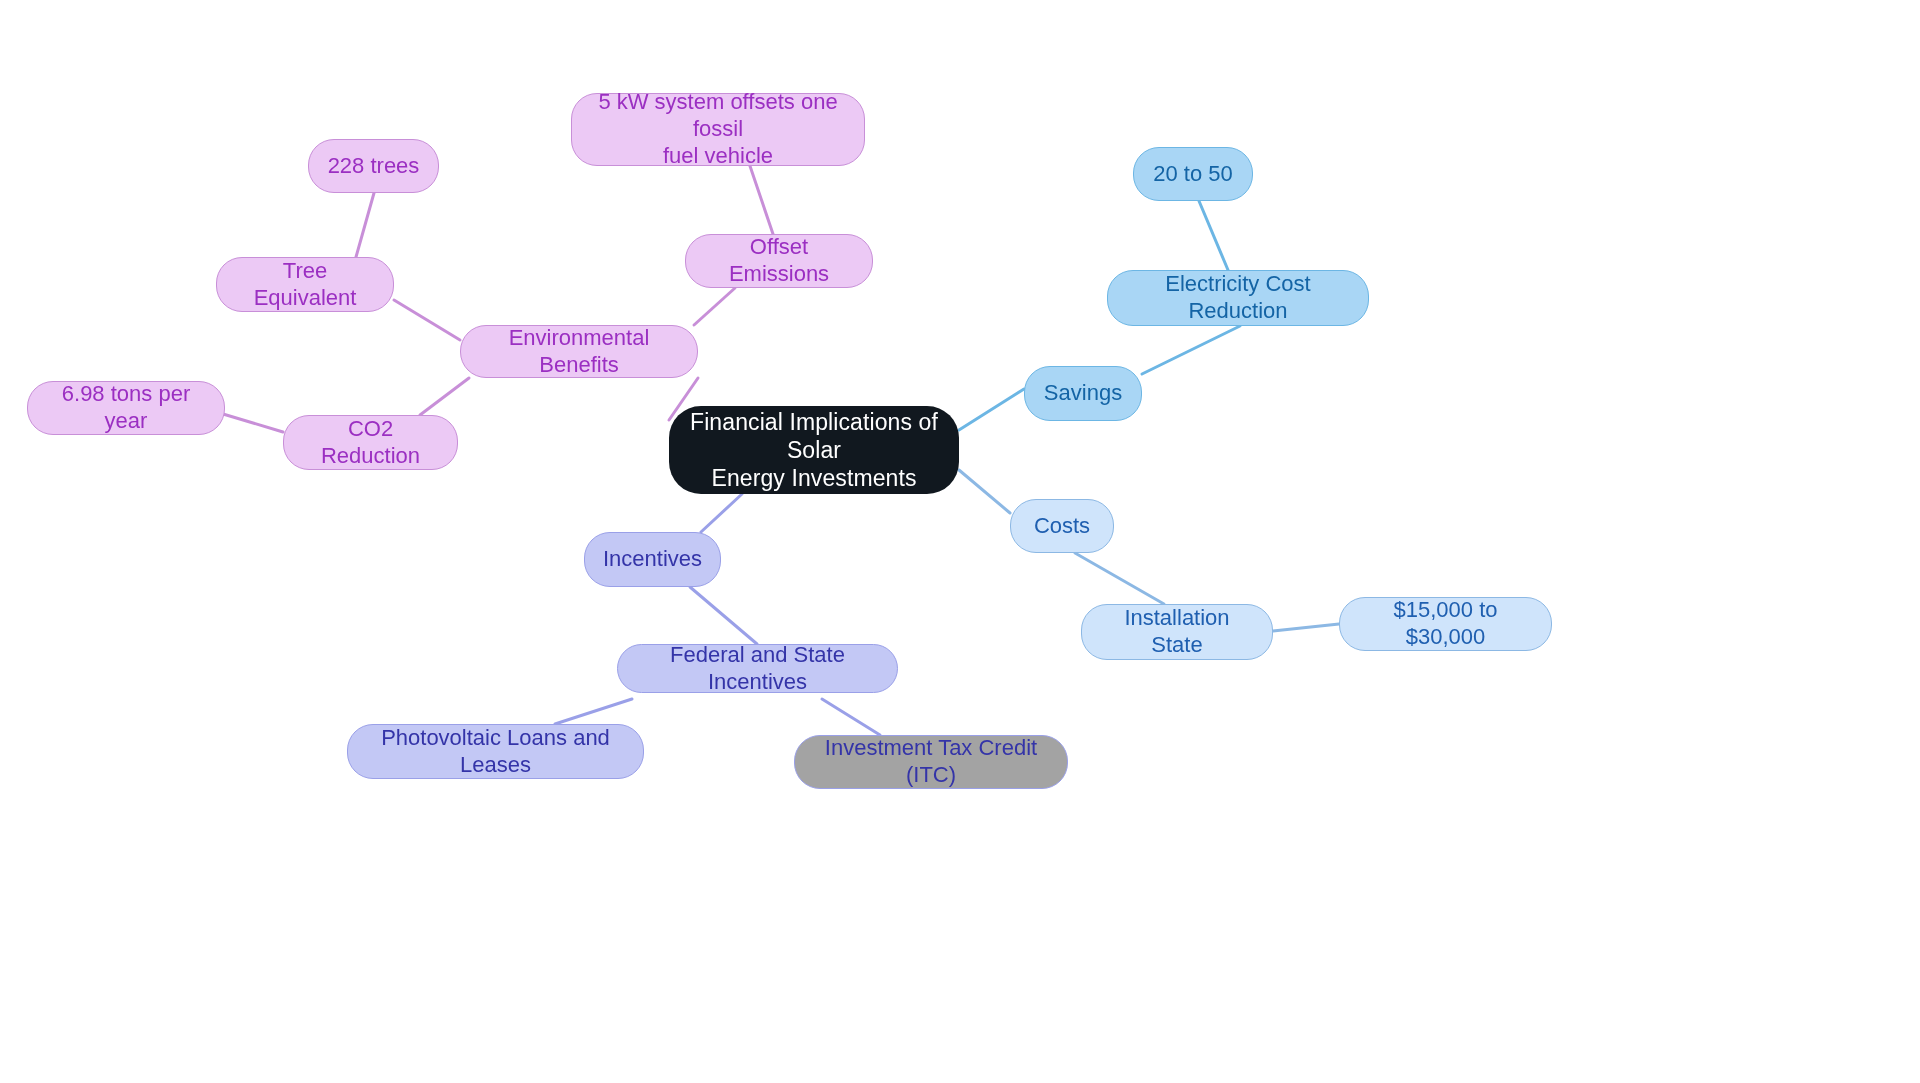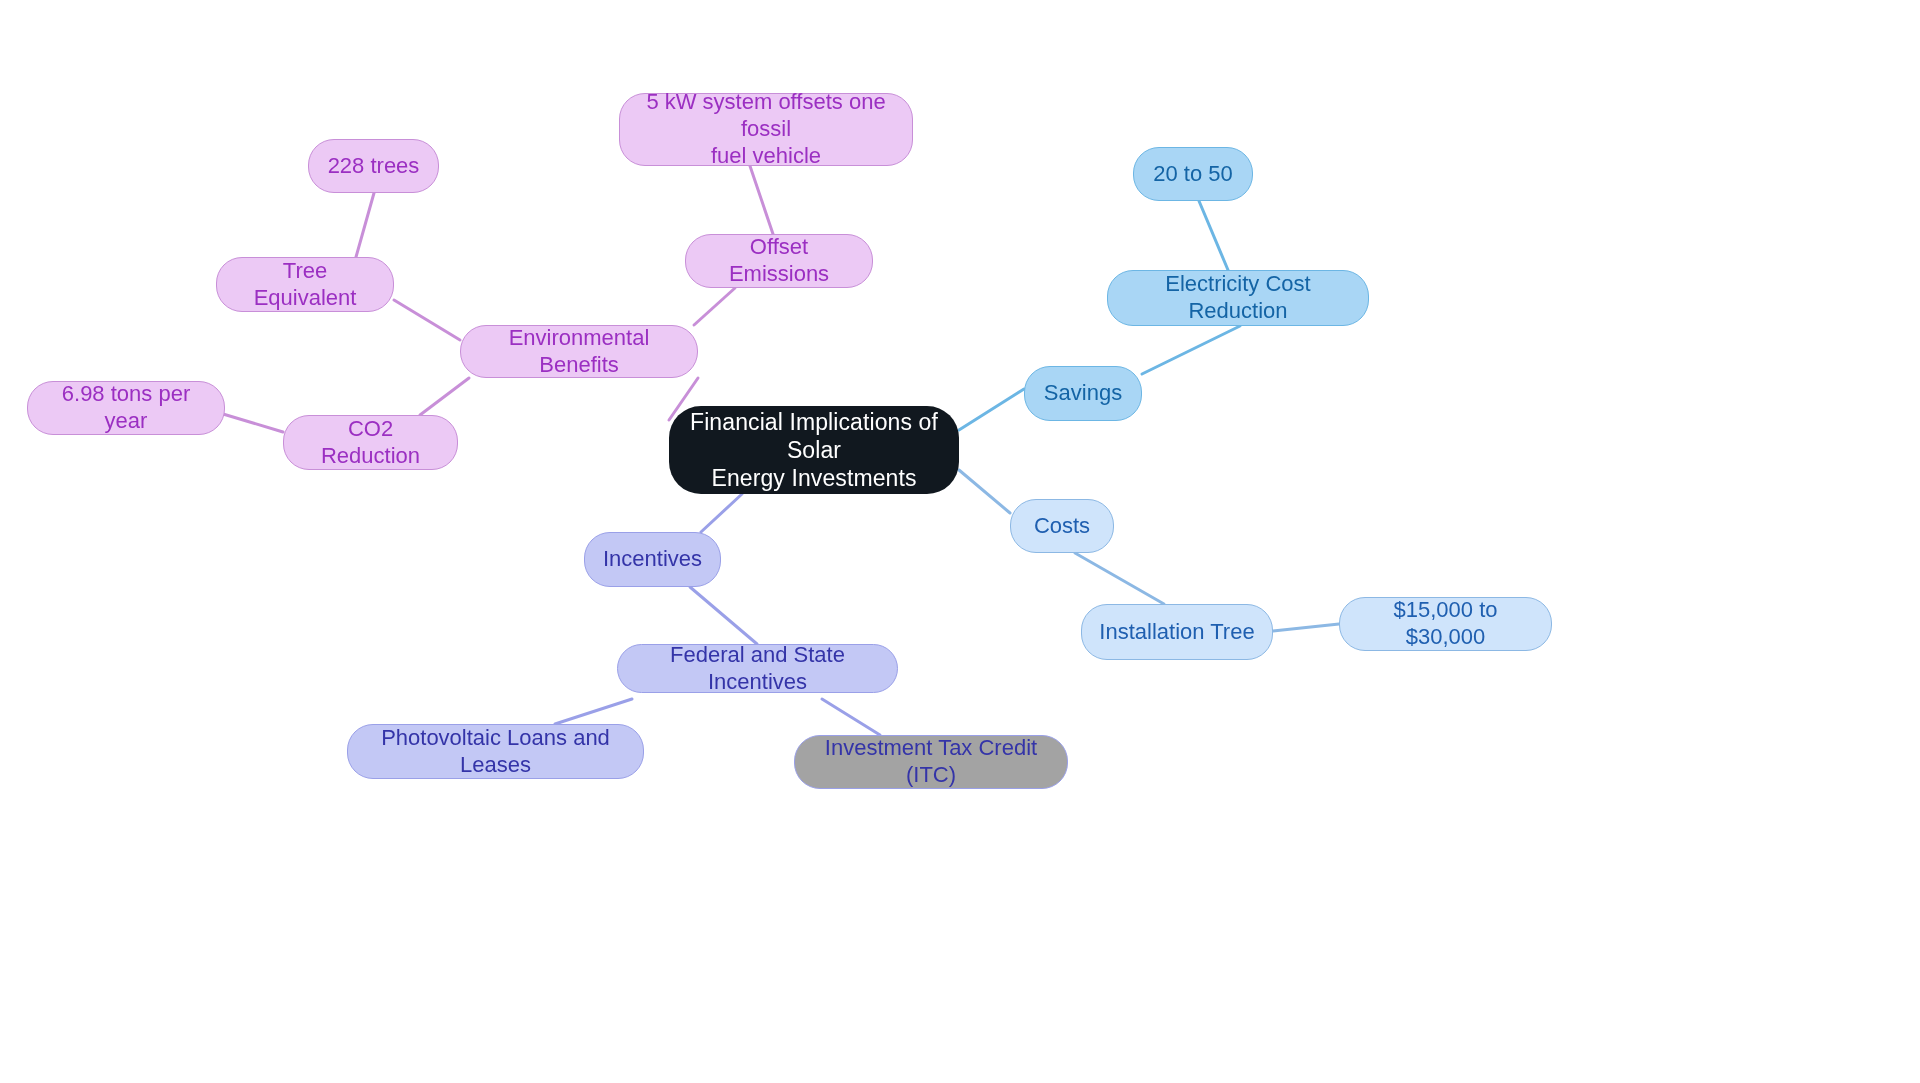--- a/index.html
+++ b/index.html
@@ -74,27 +74,27 @@
       <line x1="773" y1="234" x2="750" y2="166" stroke="#c88fd8" stroke-width="3" stroke-linecap="round"></line>
       <line x1="469" y1="378" x2="420" y2="415" stroke="#c88fd8" stroke-width="3" stroke-linecap="round"></line>
       <line x1="283" y1="432" x2="213" y2="411" stroke="#c88fd8" stroke-width="3" stroke-linecap="round"></line>
     </svg>
 <div class="node root" style="left: 669px; top: 406px; width: 290px; height: 88px; background: rgb(17, 24, 31); border-color: rgb(17, 24, 31); color: rgb(255, 255, 255);">Financial Implications of Solar
 Energy Investments</div>
     <div class="node lvl1" style="left: 1024px; top: 366px; width: 118px; height: 55px; background: rgb(169, 214, 245); border-color: rgb(108, 182, 228); color: rgb(20, 100, 165);">Savings</div>
     <div class="node lvl2" style="left: 1107px; top: 270px; width: 262px; height: 56px; background: rgb(169, 214, 245); border-color: rgb(108, 182, 228); color: rgb(20, 100, 165);">Electricity Cost Reduction</div>
     <div class="node lvl3" style="left: 1133px; top: 147px; width: 120px; height: 54px; background: rgb(169, 214, 245); border-color: rgb(108, 182, 228); color: rgb(20, 100, 165);">20 to 50</div>
     <div class="node lvl1" style="left: 1010px; top: 499px; width: 104px; height: 54px; background: rgb(207, 228, 251); border-color: rgb(140, 184, 228); color: rgb(31, 95, 176);">Costs</div>
-    <div class="node lvl2" style="left: 1081px; top: 604px; width: 192px; height: 56px; background: rgb(207, 228, 251); border-color: rgb(140, 184, 228); color: rgb(31, 95, 176);">Installation Tree</div>
+    <div class="node lvl2" style="left: 1081px; top: 604px; width: 192px; height: 56px; background: rgb(207, 228, 251); border-color: rgb(140, 184, 228); color: rgb(31, 95, 176);">Installation State</div>
     <div class="node lvl3" style="left: 1339px; top: 597px; width: 213px; height: 54px; background: rgb(207, 228, 251); border-color: rgb(140, 184, 228); color: rgb(31, 95, 176);">$15,000 to $30,000</div>
     <div class="node lvl1" style="left: 584px; top: 532px; width: 137px; height: 55px; background: rgb(195, 200, 245); border-color: rgb(154, 160, 232); color: rgb(52, 52, 168);">Incentives</div>
     <div class="node lvl2" style="left: 617px; top: 644px; width: 281px; height: 49px; background: rgb(195, 200, 245); border-color: rgb(154, 160, 232); color: rgb(52, 52, 168);">Federal and State Incentives</div>
     <div class="node lvl3" style="left: 347px; top: 724px; width: 297px; height: 55px; background: rgb(195, 200, 245); border-color: rgb(154, 160, 232); color: rgb(52, 52, 168);">Photovoltaic Loans and Leases</div>
     <div class="node lvl3" style="left: 794px; top: 735px; width: 274px; height: 54px; background: #a3a3a3; border-color: rgb(154, 160, 232); color: rgb(52, 52, 168);">Investment Tax Credit (ITC)</div>
     <div class="node lvl1" style="left: 460px; top: 325px; width: 238px; height: 53px; background: rgb(236, 201, 245); border-color: rgb(200, 143, 216); color: rgb(155, 47, 194);">Environmental Benefits</div>
     <div class="node lvl2" style="left: 216px; top: 257px; width: 178px; height: 55px; background: rgb(236, 201, 245); border-color: rgb(200, 143, 216); color: rgb(155, 47, 194);">Tree Equivalent</div>
     <div class="node lvl3" style="left: 308px; top: 139px; width: 131px; height: 54px; background: rgb(236, 201, 245); border-color: rgb(200, 143, 216); color: rgb(155, 47, 194);">228 trees</div>
     <div class="node lvl2" style="left: 685px; top: 234px; width: 188px; height: 54px; background: rgb(236, 201, 245); border-color: rgb(200, 143, 216); color: rgb(155, 47, 194);">Offset Emissions</div>
-    <div class="node lvl3" style="left: 571px; top: 93px; width: 294px; height: 73px; background: rgb(236, 201, 245); border-color: rgb(200, 143, 216); color: rgb(155, 47, 194); margin-left: 48px;">5 kW system offsets one fossil
+    <div class="node lvl3" style="left: 571px; top: 93px; width: 294px; height: 73px; background: rgb(236, 201, 245); border-color: rgb(200, 143, 216); color: rgb(155, 47, 194);">5 kW system offsets one fossil
 fuel vehicle</div>
     <div class="node lvl2" style="left: 283px; top: 415px; width: 175px; height: 55px; background: rgb(236, 201, 245); border-color: rgb(200, 143, 216); color: rgb(155, 47, 194);">CO2 Reduction</div>
     <div class="node lvl3" style="left: 27px; top: 381px; width: 198px; height: 54px; background: rgb(236, 201, 245); border-color: rgb(200, 143, 216); color: rgb(155, 47, 194);">6.98 tons per year</div>
   </div>
 
 </body></html>

